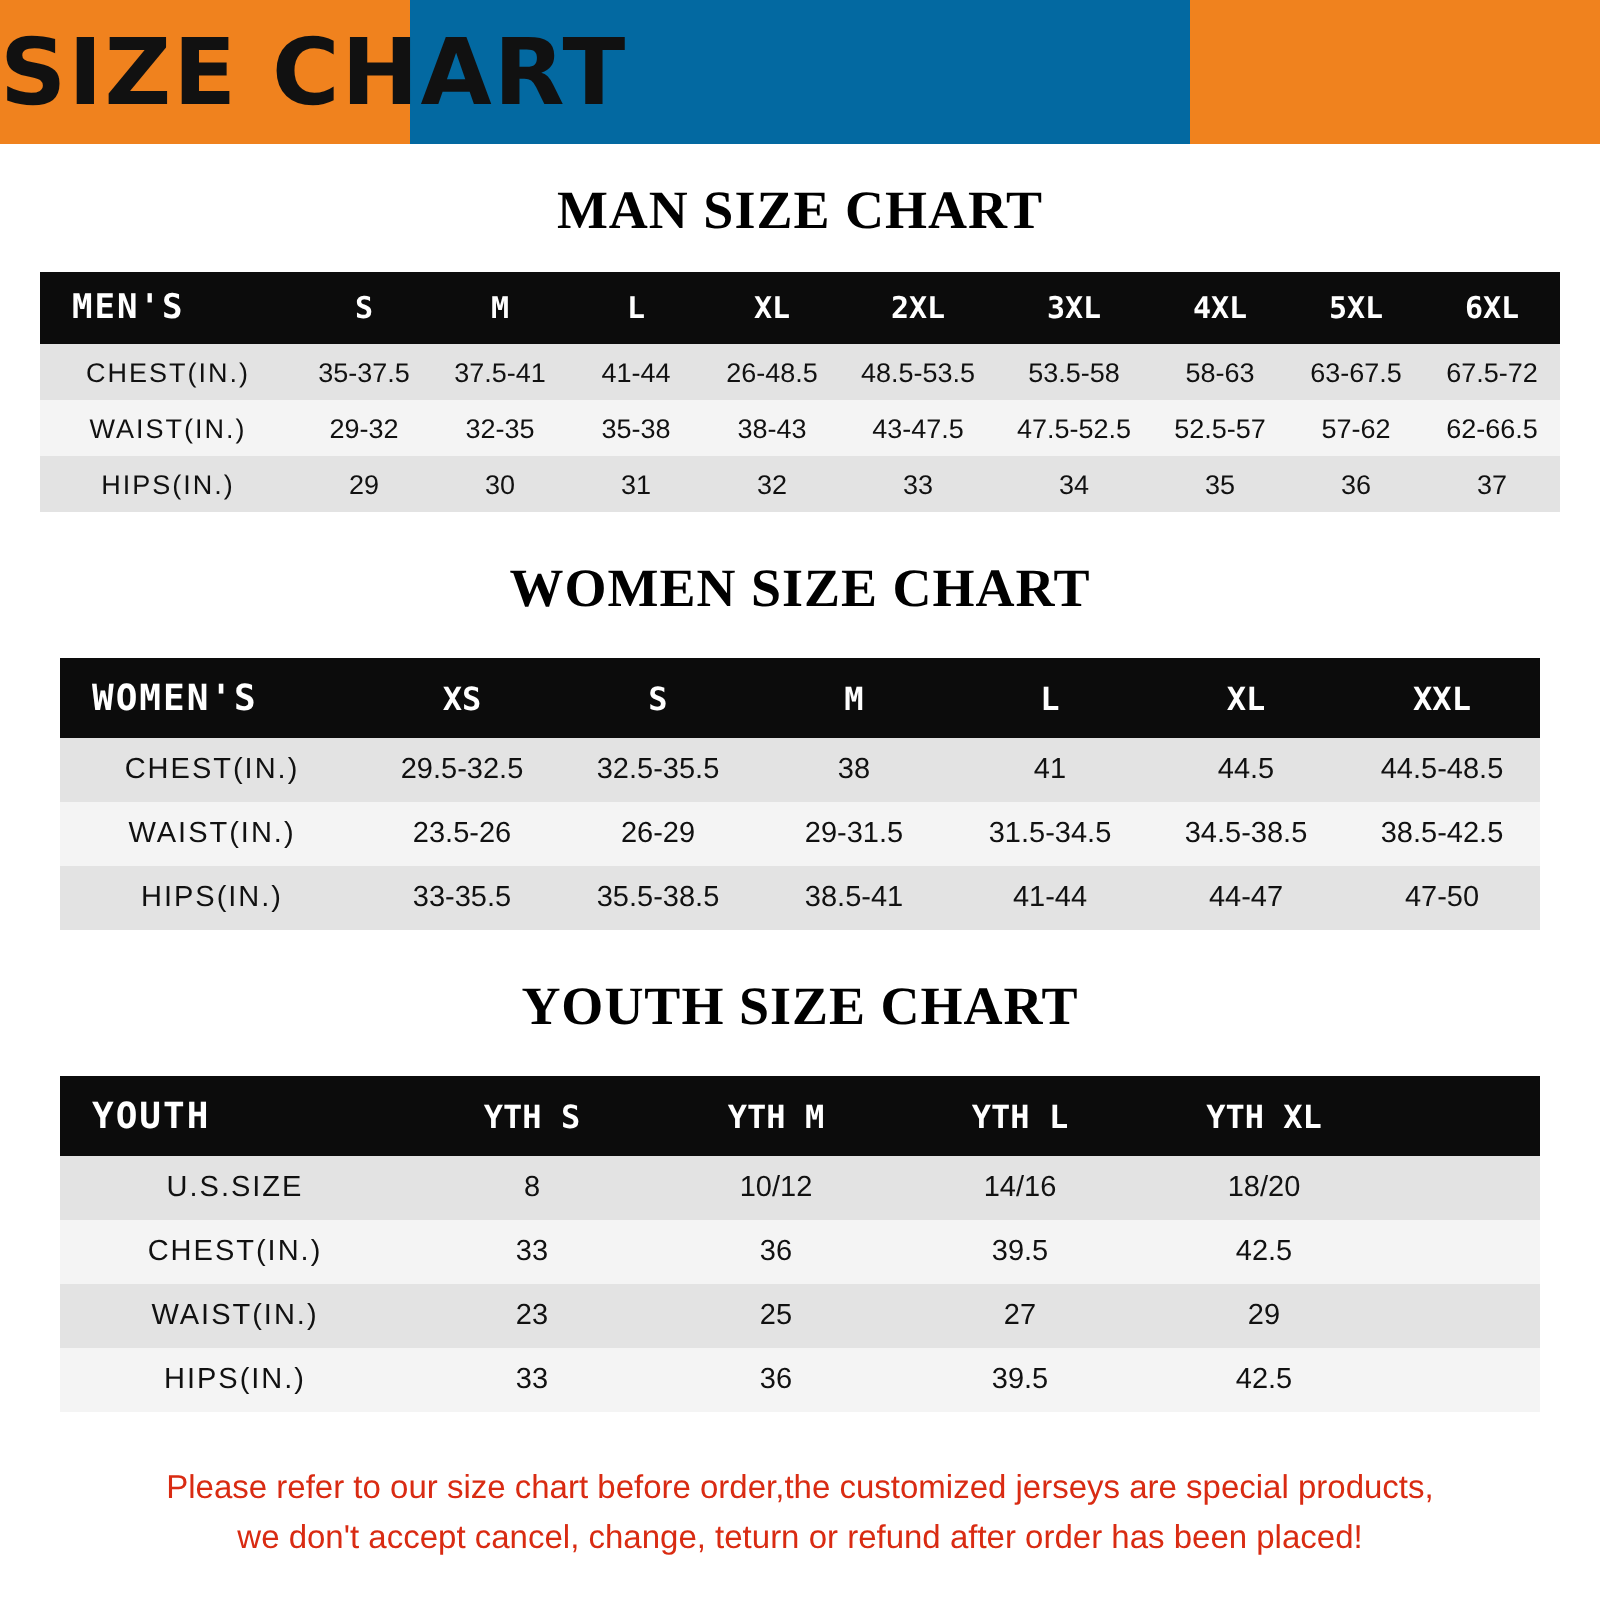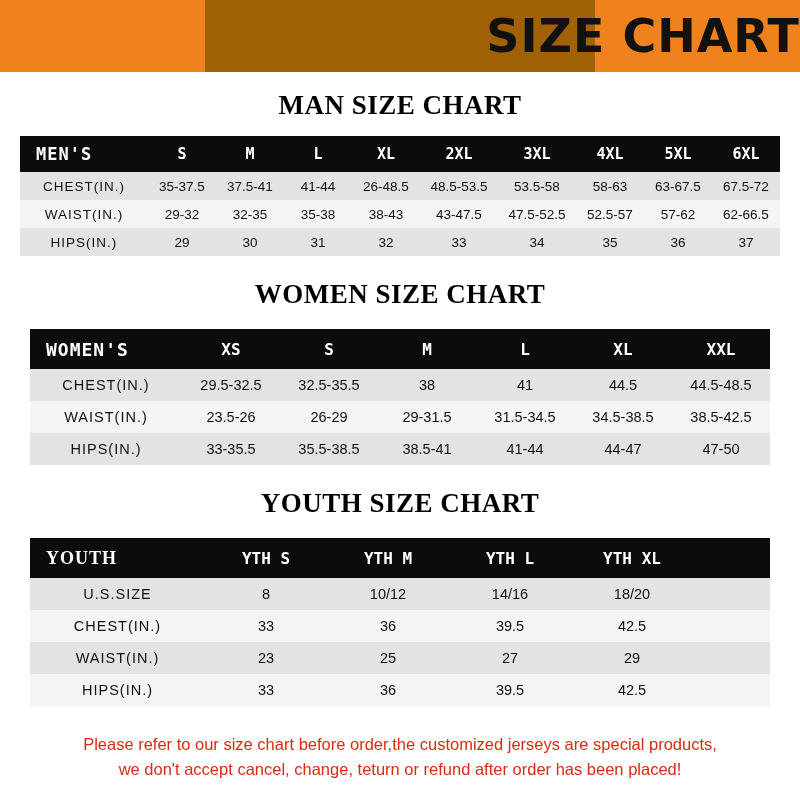--- a/index.html
+++ b/index.html
@@ -12,24 +12,24 @@
   .page {
     width: 800px; height: 800px;
     position: relative;
     background: #ffffff;
     overflow: hidden;
   }
   
   .banner {
     position: relative;
     height: 72px;
-    background: #a16207;
+    background: #0369a1;
     display: flex;
     align-items: center;
-    justify-content: flex-end;
+    justify-content: flex-start;
   }
   .banner-left, .banner-right {
     position: absolute;
     top: 0; height: 72px;
     width: 205px;
     background: #f0821e;
   }
   .banner-left { left: 0; }
   .banner-right { right: 0; }
   .banner-title {
@@ -90,21 +90,21 @@
   .chart tbody tr.odd td { background: #e3e3e3; }
   .chart tbody tr.even td { background: #f4f4f4; }
 
   
   #women-chart thead th { font-size: 16px; height: 40px; }
   #women-chart thead th.rowlabel { font-size: 18px; }
   #women-chart tbody td { font-size: 14.5px; height: 32px; }
   #women-chart tbody td.rowlabel { font-size: 14.5px; }
 
   #youth-chart thead th { font-size: 16px; height: 40px; }
-  #youth-chart thead th.rowlabel { font-size: 18px; font-family: Liberation Serif, serif; }
+  #youth-chart thead th.rowlabel { font-size: 18px; }
   #youth-chart tbody td { font-size: 14.5px; height: 32px; text-align: center; }
   #youth-chart tbody td.rowlabel { font-size: 14.5px; }
 
   
   .note {
     position: absolute;
     left: 0; right: 0;
     bottom: 18px;
     padding: 0 20px;
     text-align: center;

